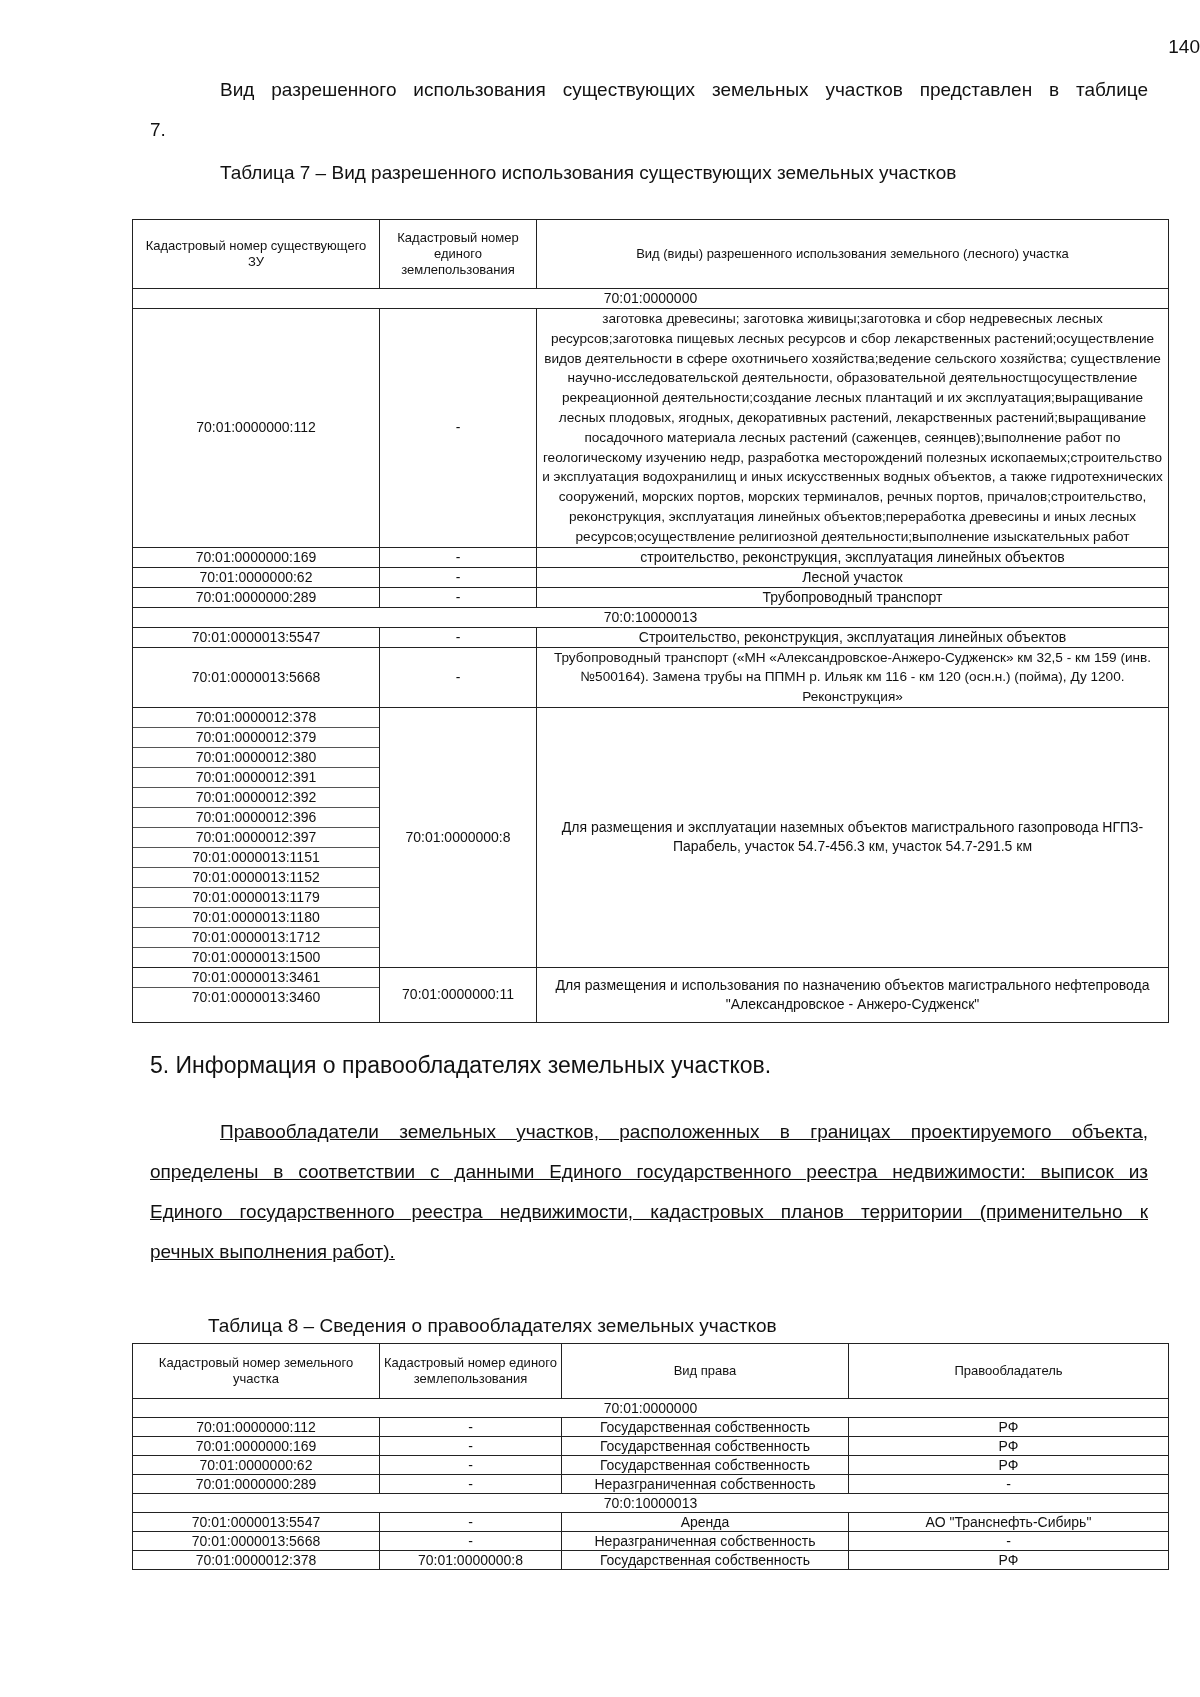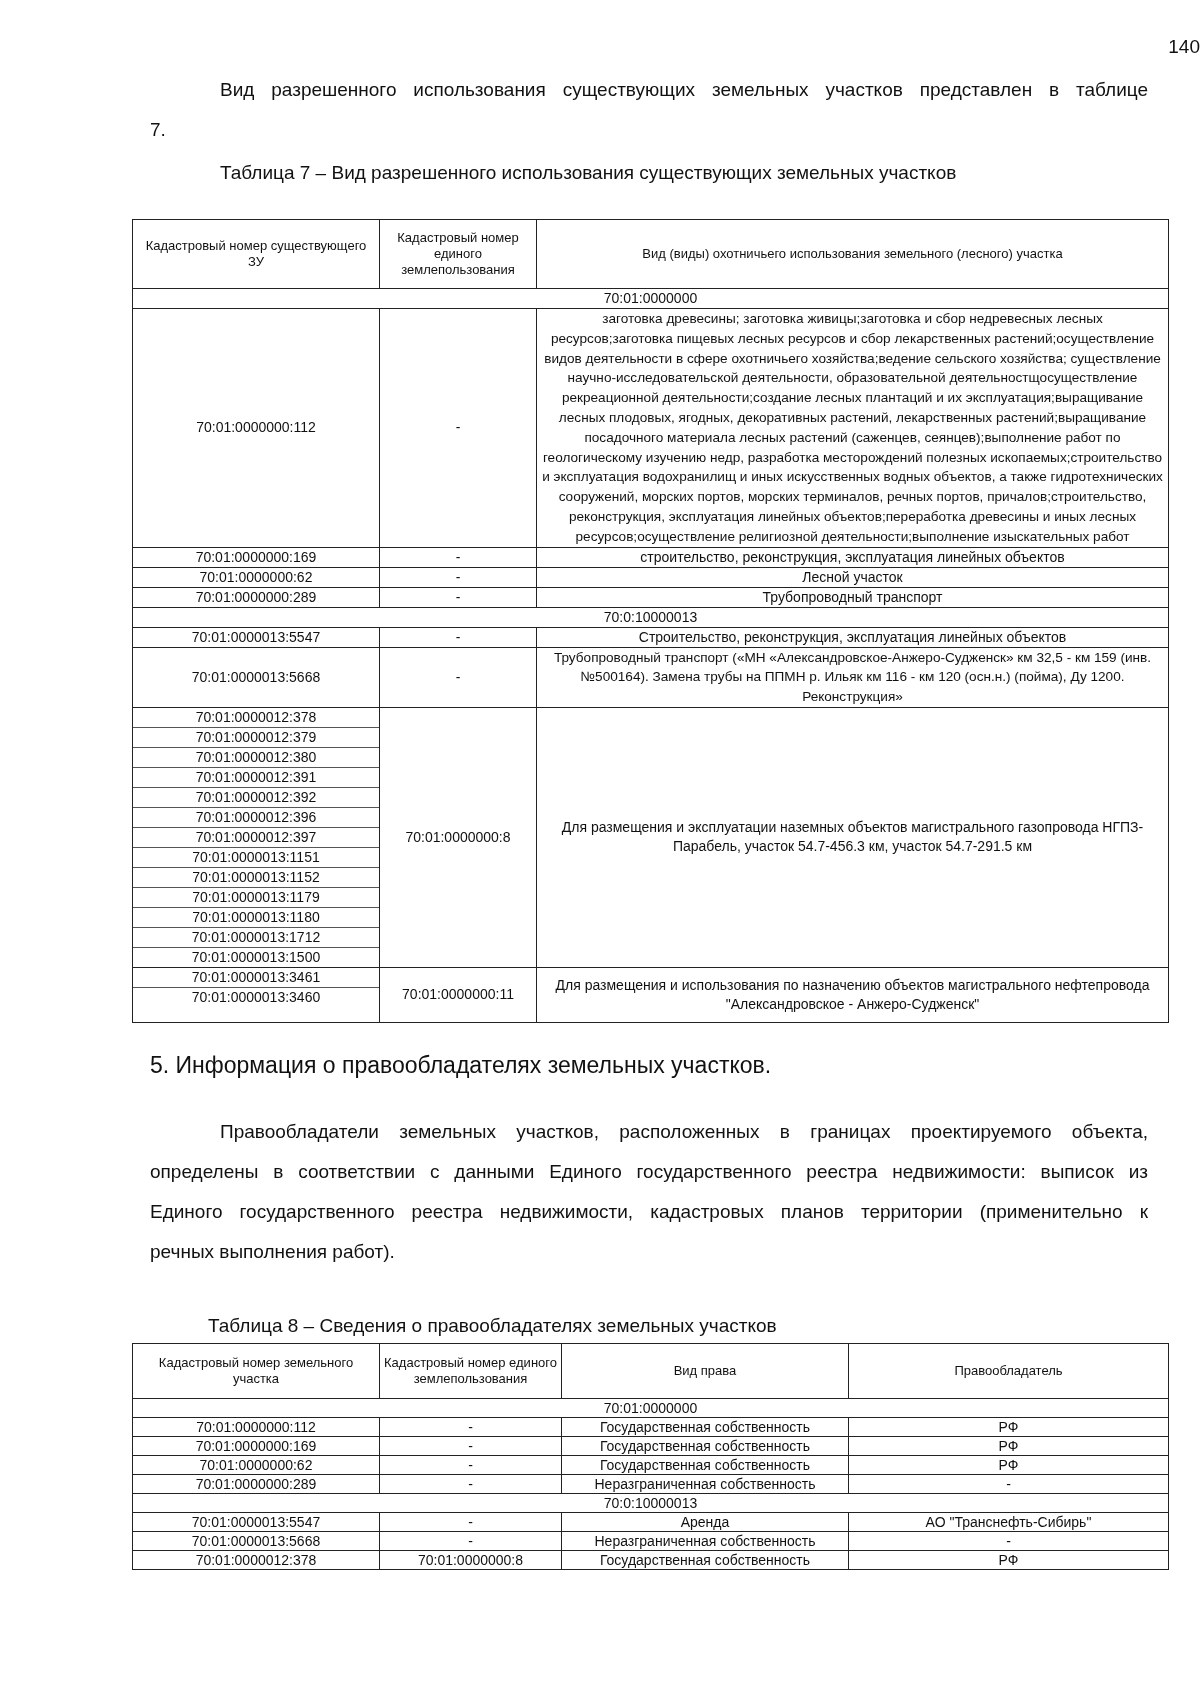--- a/index.html
+++ b/index.html
@@ -20,21 +20,21 @@
     .t7 td.group, .t8 td.group { font-size: 14px; }
     .t7 td.long { font-size: 13.6px; line-height: 19.8px; }
     .t7 td.inner-cell { padding: 0; vertical-align: top; }
     .stack div { border-bottom: 1px solid #555; height: 19px; line-height: 19px; }
     .stack div:last-child { border-bottom: none; }
     .t8 { left: 132px; top: 1343px; width: 1036px; font-size: 14px; }
     .t8 th { font-size: 13px; line-height: 16px; height: 54px; }
     .t8 td { height: 18px; line-height: 18px; }
     .heading { position: absolute; left: 150px; top: 1052px; font-size: 23px; font-weight: normal; }
     .para { position: absolute; left: 150px; top: 1112px; width: 998px; font-size: 19px; line-height: 40px; }
-    .para p { margin: 0; }
+    .para p { margin: 0; text-decoration: underline; }
   </style>
 </head>
 <body>
 
 <div class="page-number">140</div>
 
 <div class="intro">
   <div class="justify"><span class="indent"></span><span>Вид разрешенного использования существующих земельных участков представлен в таблице</span></div>
   <div>7.</div>
 </div>
@@ -44,21 +44,21 @@
 <table class="t7">
   <colgroup>
       <col style="width:247px">
       <col style="width:157px">
       <col style="width:632px">
     </colgroup>
   <thead>
     <tr>
       <th>Кадастровый номер существующего ЗУ</th>
       <th>Кадастровый номер единого землепользования</th>
-      <th>Вид (виды) охотничьего использования земельного (лесного) участка</th>
+      <th>Вид (виды) разрешенного использования земельного (лесного) участка</th>
     </tr>
   </thead>
   <tbody>
     <tr>
         <td colspan="3" class="group">70:01:0000000</td>
       </tr>
     <tr>
       <td>70:01:0000000:112</td>
       <td>-</td>
       <td class="long">заготовка древесины; заготовка живицы;заготовка и сбор недревесных лесных ресурсов;заготовка пищевых лесных ресурсов и сбор лекарственных растений;осуществление видов деятельности в сфере охотничьего хозяйства;ведение сельского хозяйства; существление научно-исследовательской деятельности, образовательной деятельностщосуществление рекреационной деятельности;создание лесных плантаций и их эксплуатация;выращивание лесных плодовых, ягодных, декоративных растений, лекарственных растений;выращивание посадочного материала лесных растений (саженцев, сеянцев);выполнение работ по геологическому изучению недр, разработка месторождений полезных ископаемых;строительство и эксплуатация водохранилищ и иных искусственных водных объектов, а также гидротехнических сооружений, морских портов, морских терминалов, речных портов, причалов;строительство, реконструкция, эксплуатация линейных объектов;переработка древесины и иных лесных ресурсов;осуществление религиозной деятельности;выполнение изыскательных работ</td>

